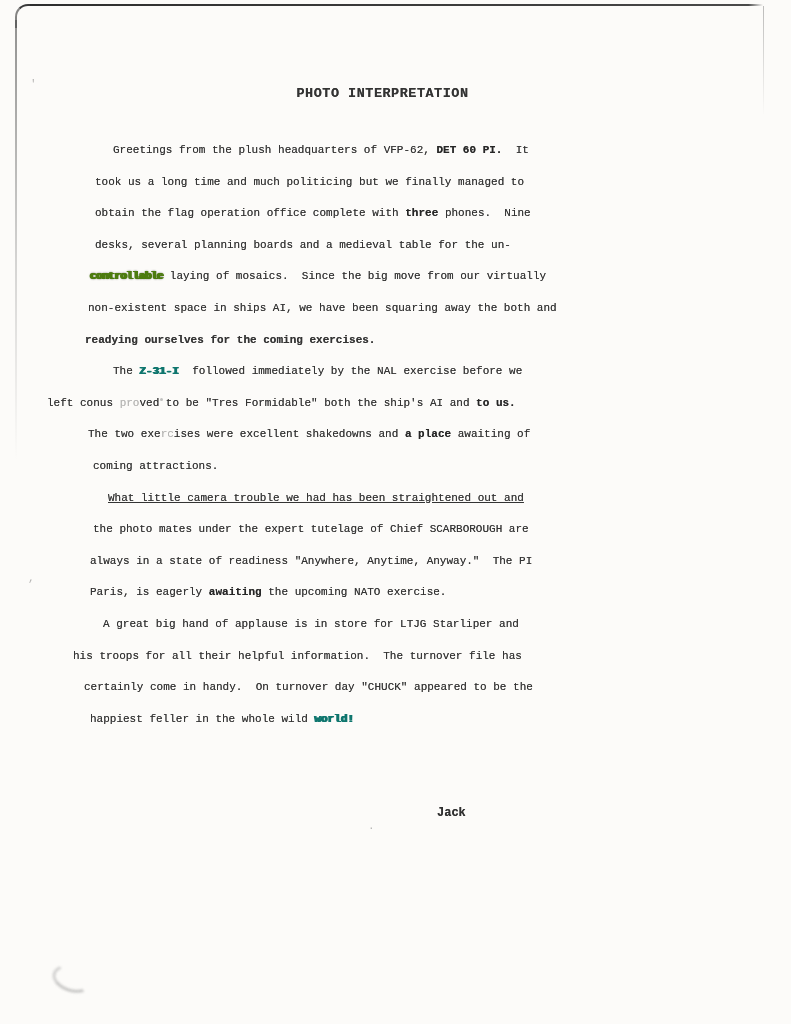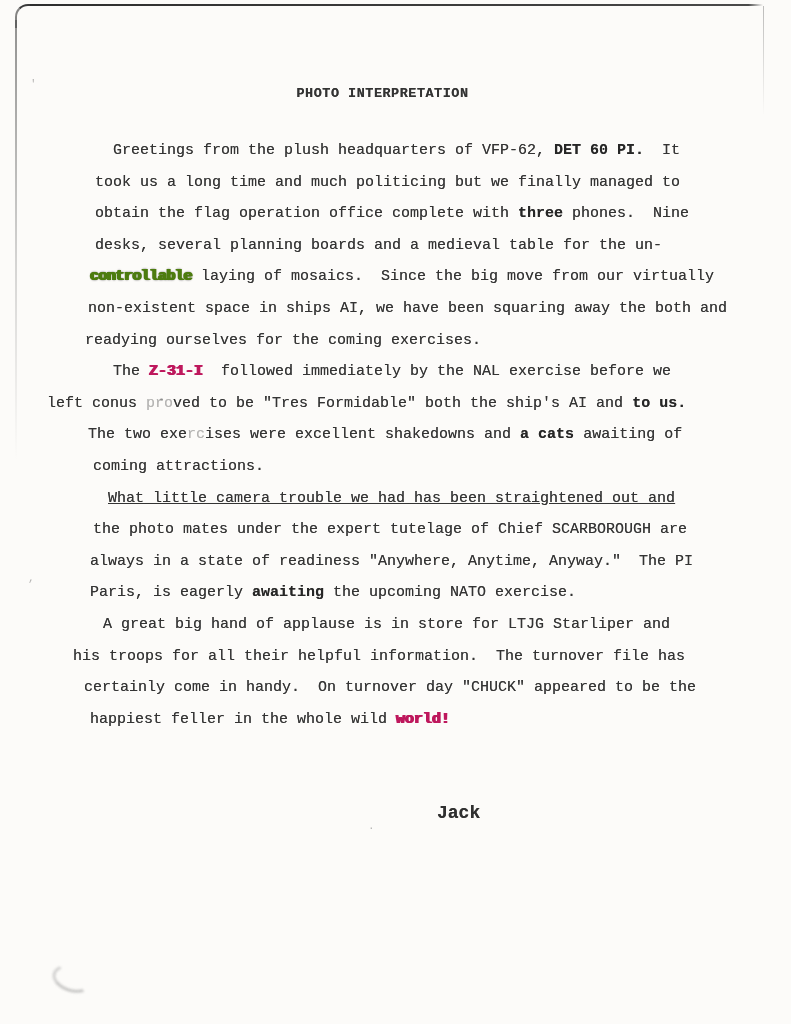--- a/index.html
+++ b/index.html
@@ -58,36 +58,36 @@
     text-align: center;
     transform: translateX(-13px);
     font-size: 13.5px; font-weight: bold;
     letter-spacing: .5px;
     color: #333;
     text-shadow: 0 0 .6px rgba(50,50,50,.8);
     white-space: pre;
   }
   .doc-body {
     position: absolute; top: 135px; left: 0; right: 0;
-    font-size: 15px;
+    font-size: 11px;
     text-shadow: 0 0 .6px rgba(60,60,60,.75);
   }
   .line {
     height: 31.6px; line-height: 31.6px;
     white-space: pre;
   }
   .bold   { font-weight: bold; color: #262626; }
   .faint  { opacity: .35; }
-  .over   { font-weight: bold; color: #be185d;
+  .over   { font-weight: bold; color: #0f766e;
             text-shadow: .7px 0 0 currentColor, -.7px 0 0 currentColor; }
   .smudge { font-weight: bold; color: #4d7c0f; letter-spacing: -.5px;
             text-shadow: 1px 0 0 currentColor, -1px 0 0 currentColor, 0 0 2px rgba(35,35,35,.85); }
   .signature {
     position: absolute; top: 798px; left: 437px;
-    font-size: 18px; line-height: 31.6px; font-weight: bold;
+    font-size: 12px; line-height: 31.6px; font-weight: bold;
     color: #303030;
     text-shadow: 0 0 .6px rgba(50,50,50,.8);
     white-space: pre;
   }
 </style>
 </head>
 <body>
 
 <div class="paper">
 
@@ -103,24 +103,24 @@
 
   <div class="doc-title">PHOTO INTERPRETATION</div>
 
   <div class="doc-body" id="doc-body">
       <div class="line" style="margin-left: 113px;"><span>Greetings from the plush headquarters of VFP-62, </span><span class="bold">DET 60 PI.</span><span>  It</span></div>
       <div class="line" style="margin-left: 95px;"><span>took us a long time and much politicing but we finally managed to</span></div>
       <div class="line" style="margin-left: 95px;"><span>obtain the flag operation office complete with </span><span class="bold">three</span><span> phones.  Nine</span></div>
       <div class="line" style="margin-left: 95px;"><span>desks, several planning boards and a medieval table for the un-</span></div>
       <div class="line" style="margin-left: 90px;"><span class="smudge">controllable</span><span> laying of mosaics.  Since the big move from our virtually</span></div>
       <div class="line" style="margin-left: 88px;"><span>non-existent space in ships AI, we have been squaring away the both and</span></div>
-      <div class="line" style="margin-left: 85px;"><span>readying ourselves for the coming exercises.</span></div>
+      <div class="line" style="margin-left: 85px; font-weight: bold;"><span>readying ourselves for the coming exercises.</span></div>
       <div class="line" style="margin-left: 113px;"><span>The </span><span class="over">Z-31-I</span><span>  followed immediately by the NAL exercise before we</span></div>
       <div class="line" style="margin-left: 47px;"><span>left conus </span><span class="faint">pro</span><span>ved to be "Tres Formidable" both the ship's AI and </span><span class="bold">to us.</span></div>
-      <div class="line" style="margin-left: 88px;"><span>The two exe</span><span class="faint">rc</span><span>ises were excellent shakedowns and </span><span class="bold">a cats</span><span> awaiting of</span></div>
+      <div class="line" style="margin-left: 88px;"><span>The two exe</span><span class="faint">rc</span><span>ises were excellent shakedowns and </span><span class="bold">a place</span><span> awaiting of</span></div>
       <div class="line" style="margin-left: 93px;"><span>coming attractions.</span></div>
       <div class="line" style="margin-left: 108px; text-decoration: underline;"><span>What little camera trouble we had has been straightened out and</span></div>
       <div class="line" style="margin-left: 93px;"><span>the photo mates under the expert tutelage of Chief SCARBOROUGH are</span></div>
       <div class="line" style="margin-left: 90px;"><span>always in a state of readiness "Anywhere, Anytime, Anyway."  The PI</span></div>
       <div class="line" style="margin-left: 90px;"><span>Paris, is eagerly </span><span class="bold">awaiting</span><span> the upcoming NATO exercise.</span></div>
       <div class="line" style="margin-left: 103px;"><span>A great big hand of applause is in store for LTJG Starliper and</span></div>
       <div class="line" style="margin-left: 73px;"><span>his troops for all their helpful information.  The turnover file has</span></div>
       <div class="line" style="margin-left: 84px;"><span>certainly come in handy.  On turnover day "CHUCK" appeared to be the</span></div>
       <div class="line" style="margin-left: 90px;"><span>happiest feller in the whole wild </span><span class="over">world!</span></div>
     </div>

